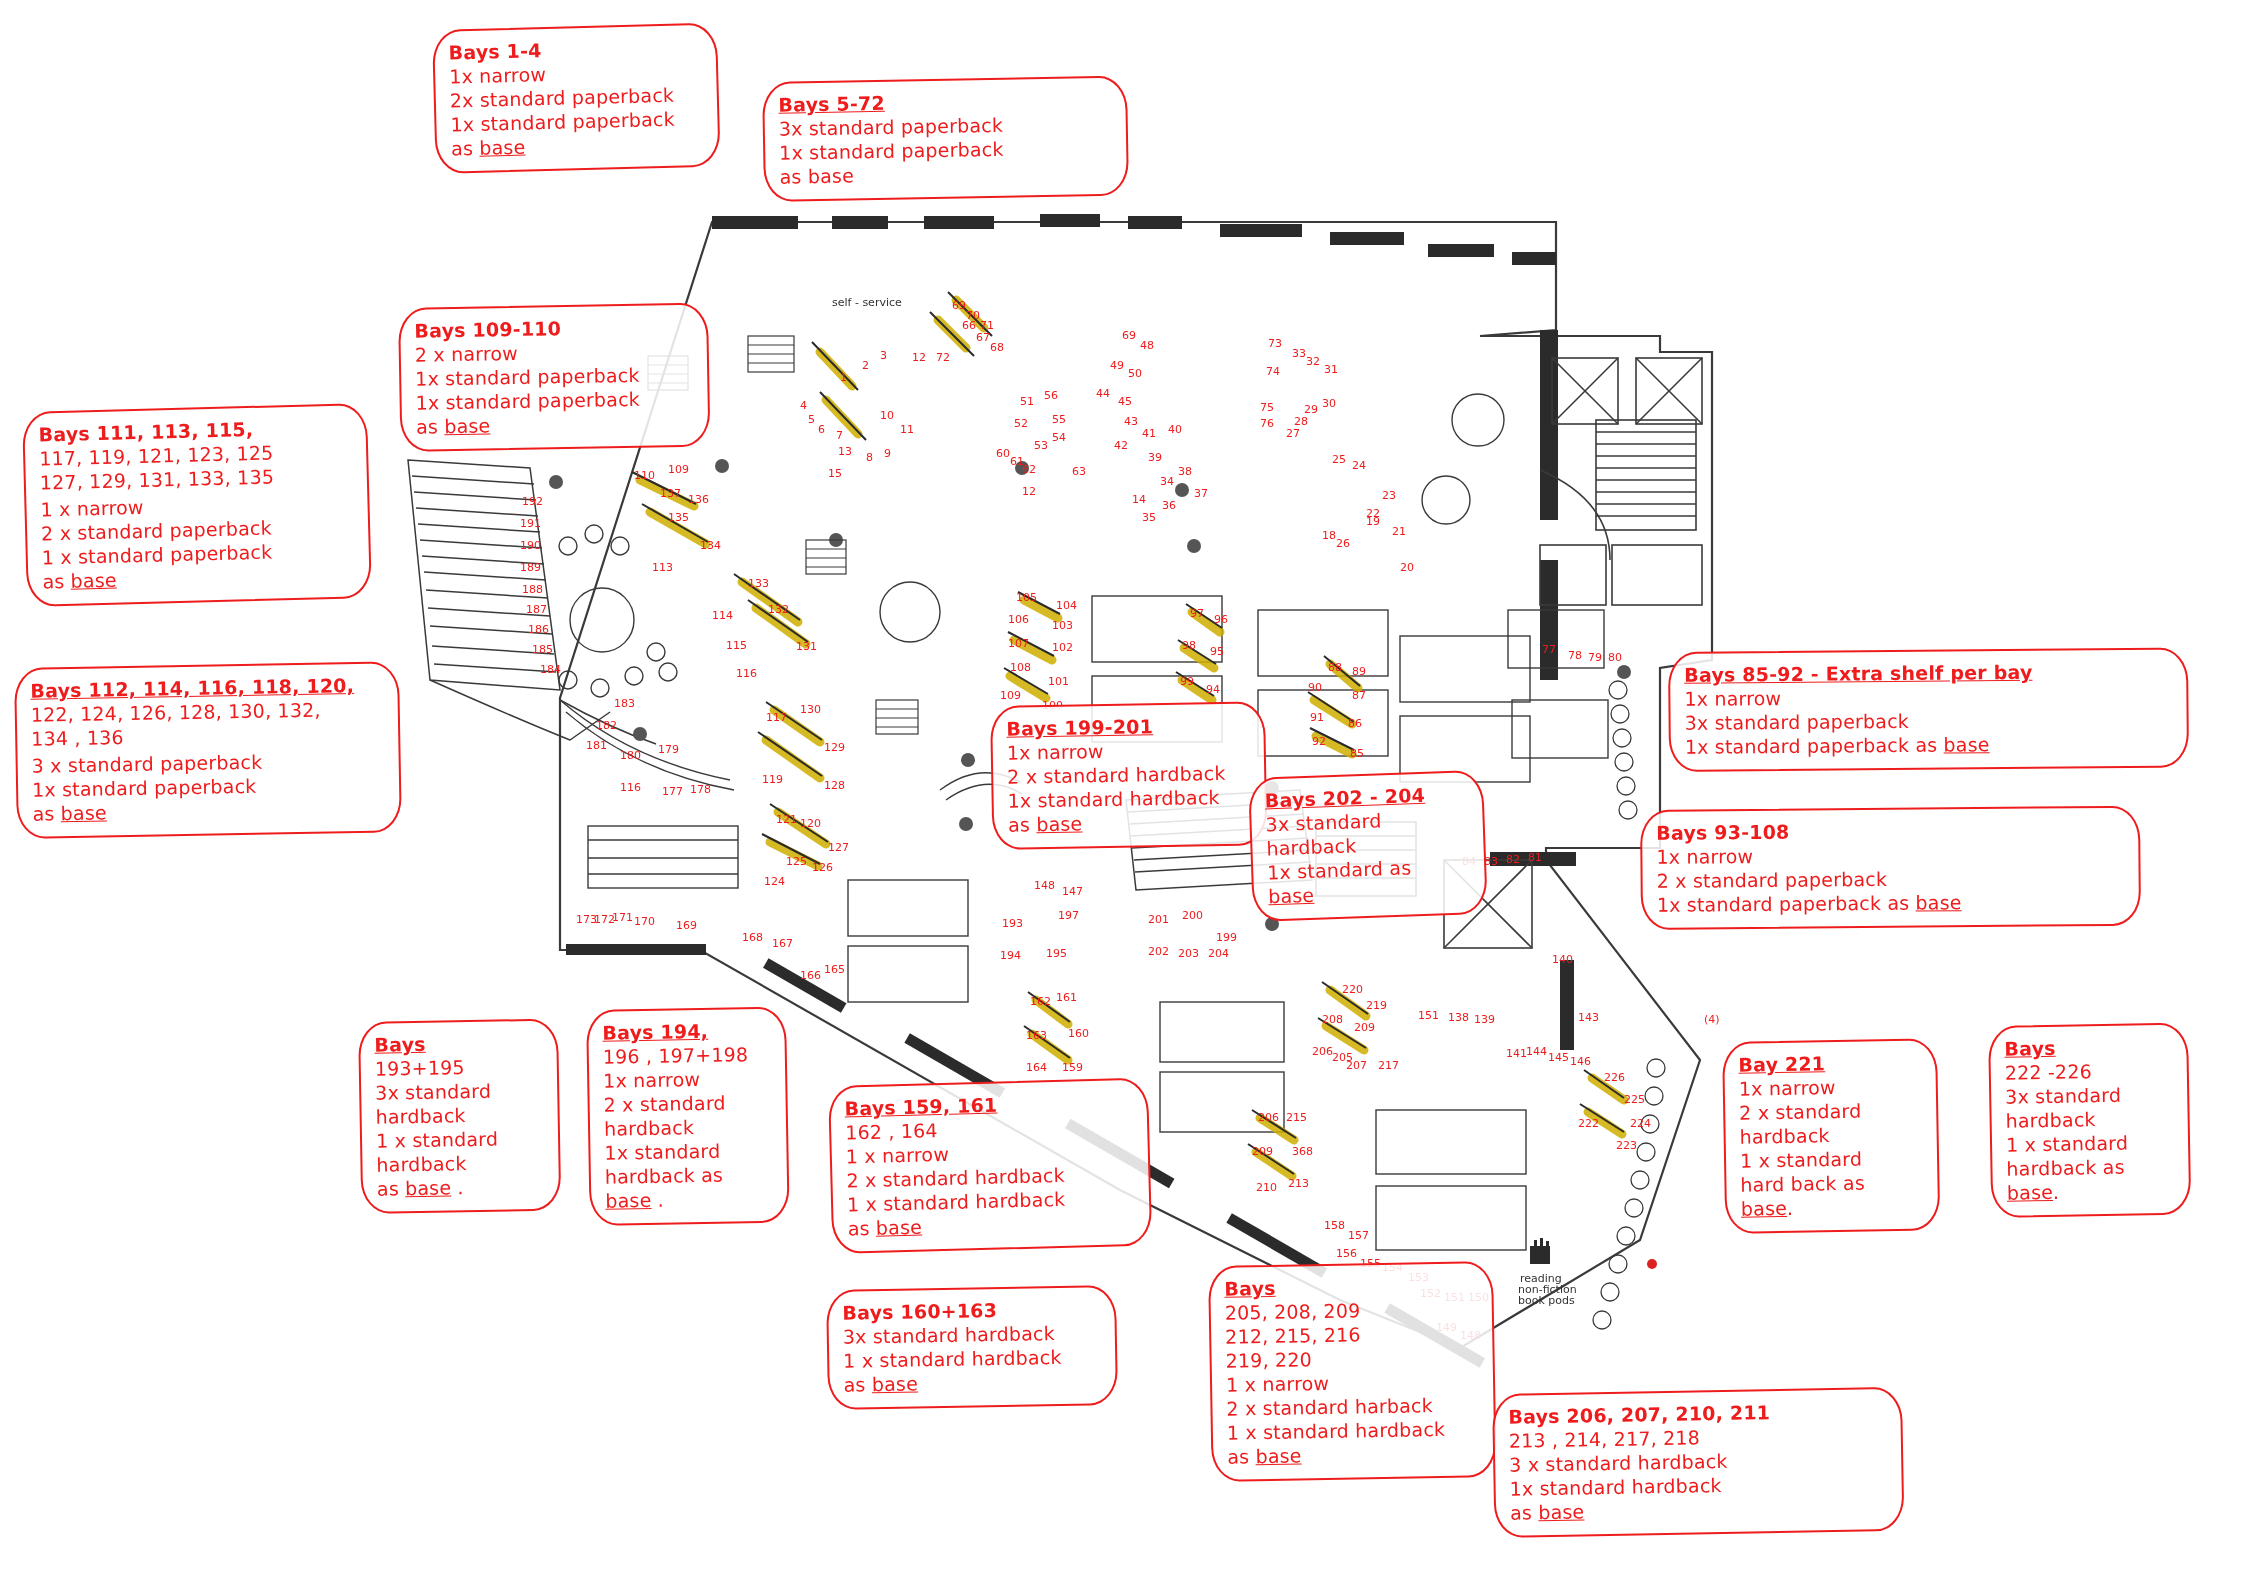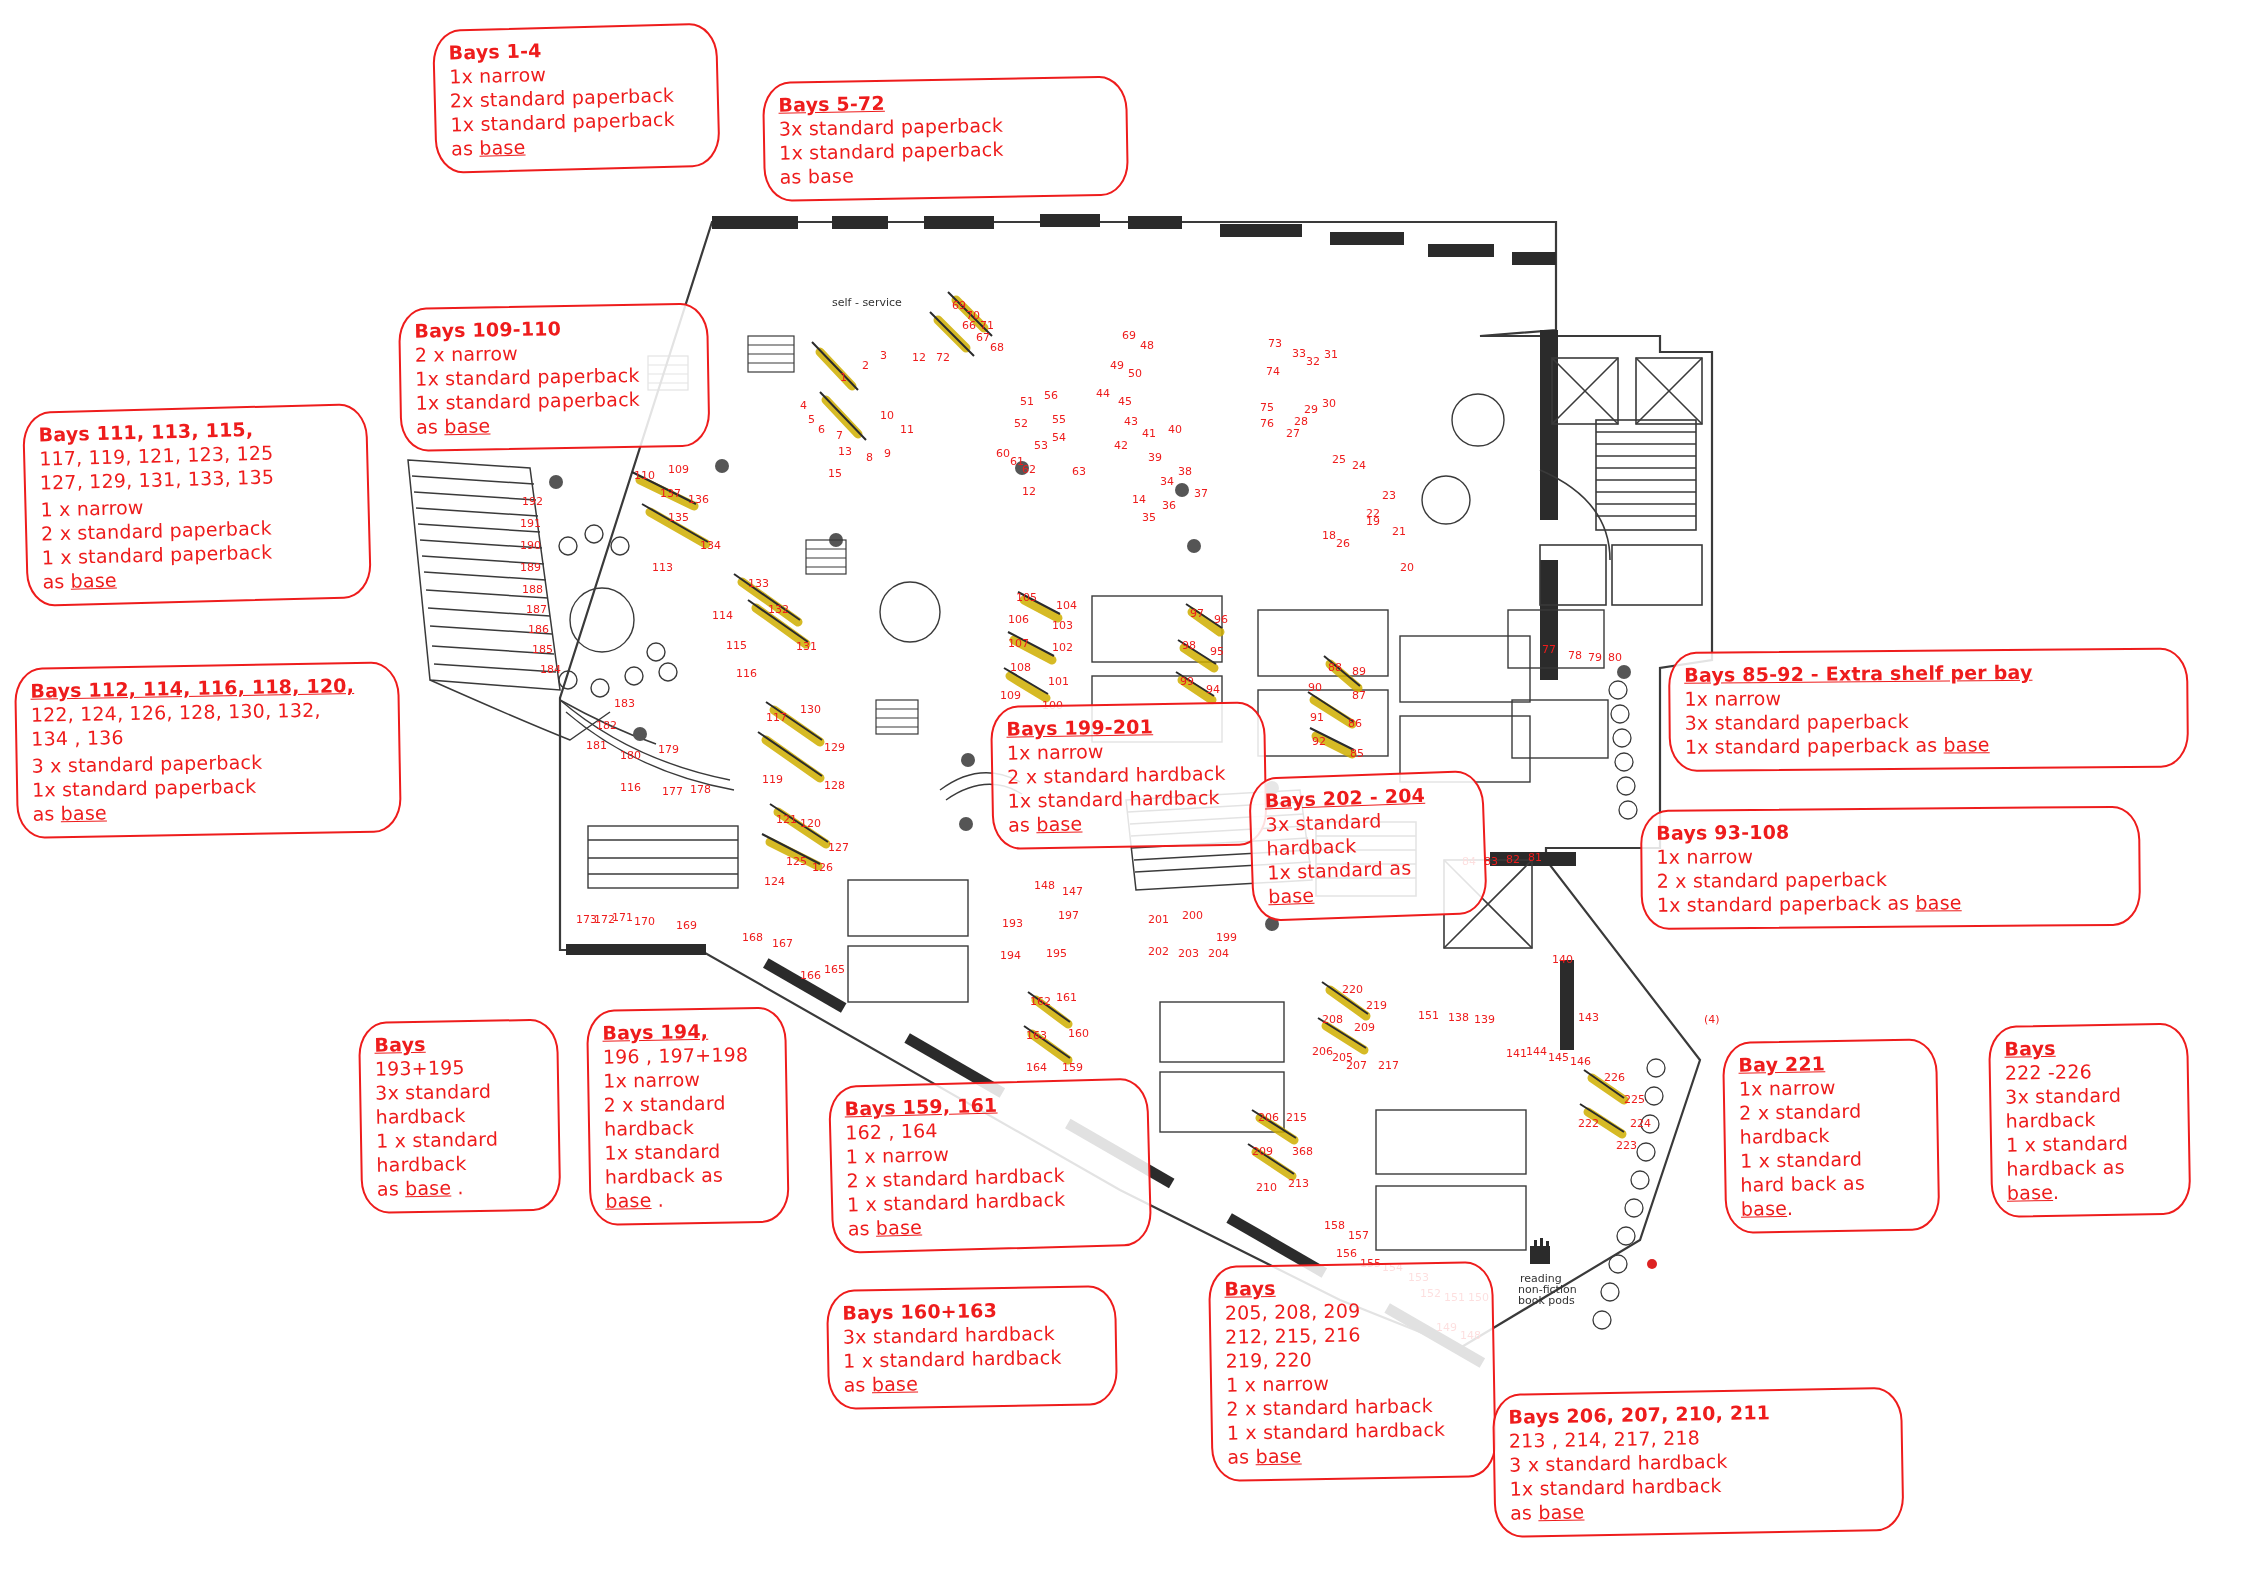--- a/index.html
+++ b/index.html
@@ -368,21 +368,21 @@
       <div class="baynum" style="left: 1162px; top: 500px;">36</div>
       <div class="baynum" style="left: 1142px; top: 512px;">35</div>
       <div class="baynum" style="left: 1160px; top: 476px;">34</div>
       <div class="baynum" style="left: 1132px; top: 494px;">14</div>
       <div class="baynum" style="left: 1268px; top: 338px;">73</div>
       <div class="baynum" style="left: 1266px; top: 366px;">74</div>
       <div class="baynum" style="left: 1260px; top: 402px;">75</div>
       <div class="baynum" style="left: 1260px; top: 418px;">76</div>
       <div class="baynum" style="left: 1292px; top: 348px;">33</div>
       <div class="baynum" style="left: 1306px; top: 356px;">32</div>
-      <div class="baynum" style="left: 1324px; top: 349px; text-align: center;">31</div>
+      <div class="baynum" style="left: 1324px; top: 364px; text-align: center;">31</div>
       <div class="baynum" style="left: 1322px; top: 398px;">30</div>
       <div class="baynum" style="left: 1304px; top: 404px;">29</div>
       <div class="baynum" style="left: 1294px; top: 416px;">28</div>
       <div class="baynum" style="left: 1286px; top: 428px;">27</div>
       <div class="baynum" style="left: 1332px; top: 454px;">25</div>
       <div class="baynum" style="left: 1352px; top: 460px;">24</div>
       <div class="baynum" style="left: 1382px; top: 490px;">23</div>
       <div class="baynum" style="left: 1366px; top: 508px;">22</div>
       <div class="baynum" style="left: 1392px; top: 526px;">21</div>
       <div class="baynum" style="left: 1400px; top: 562px;">20</div>

